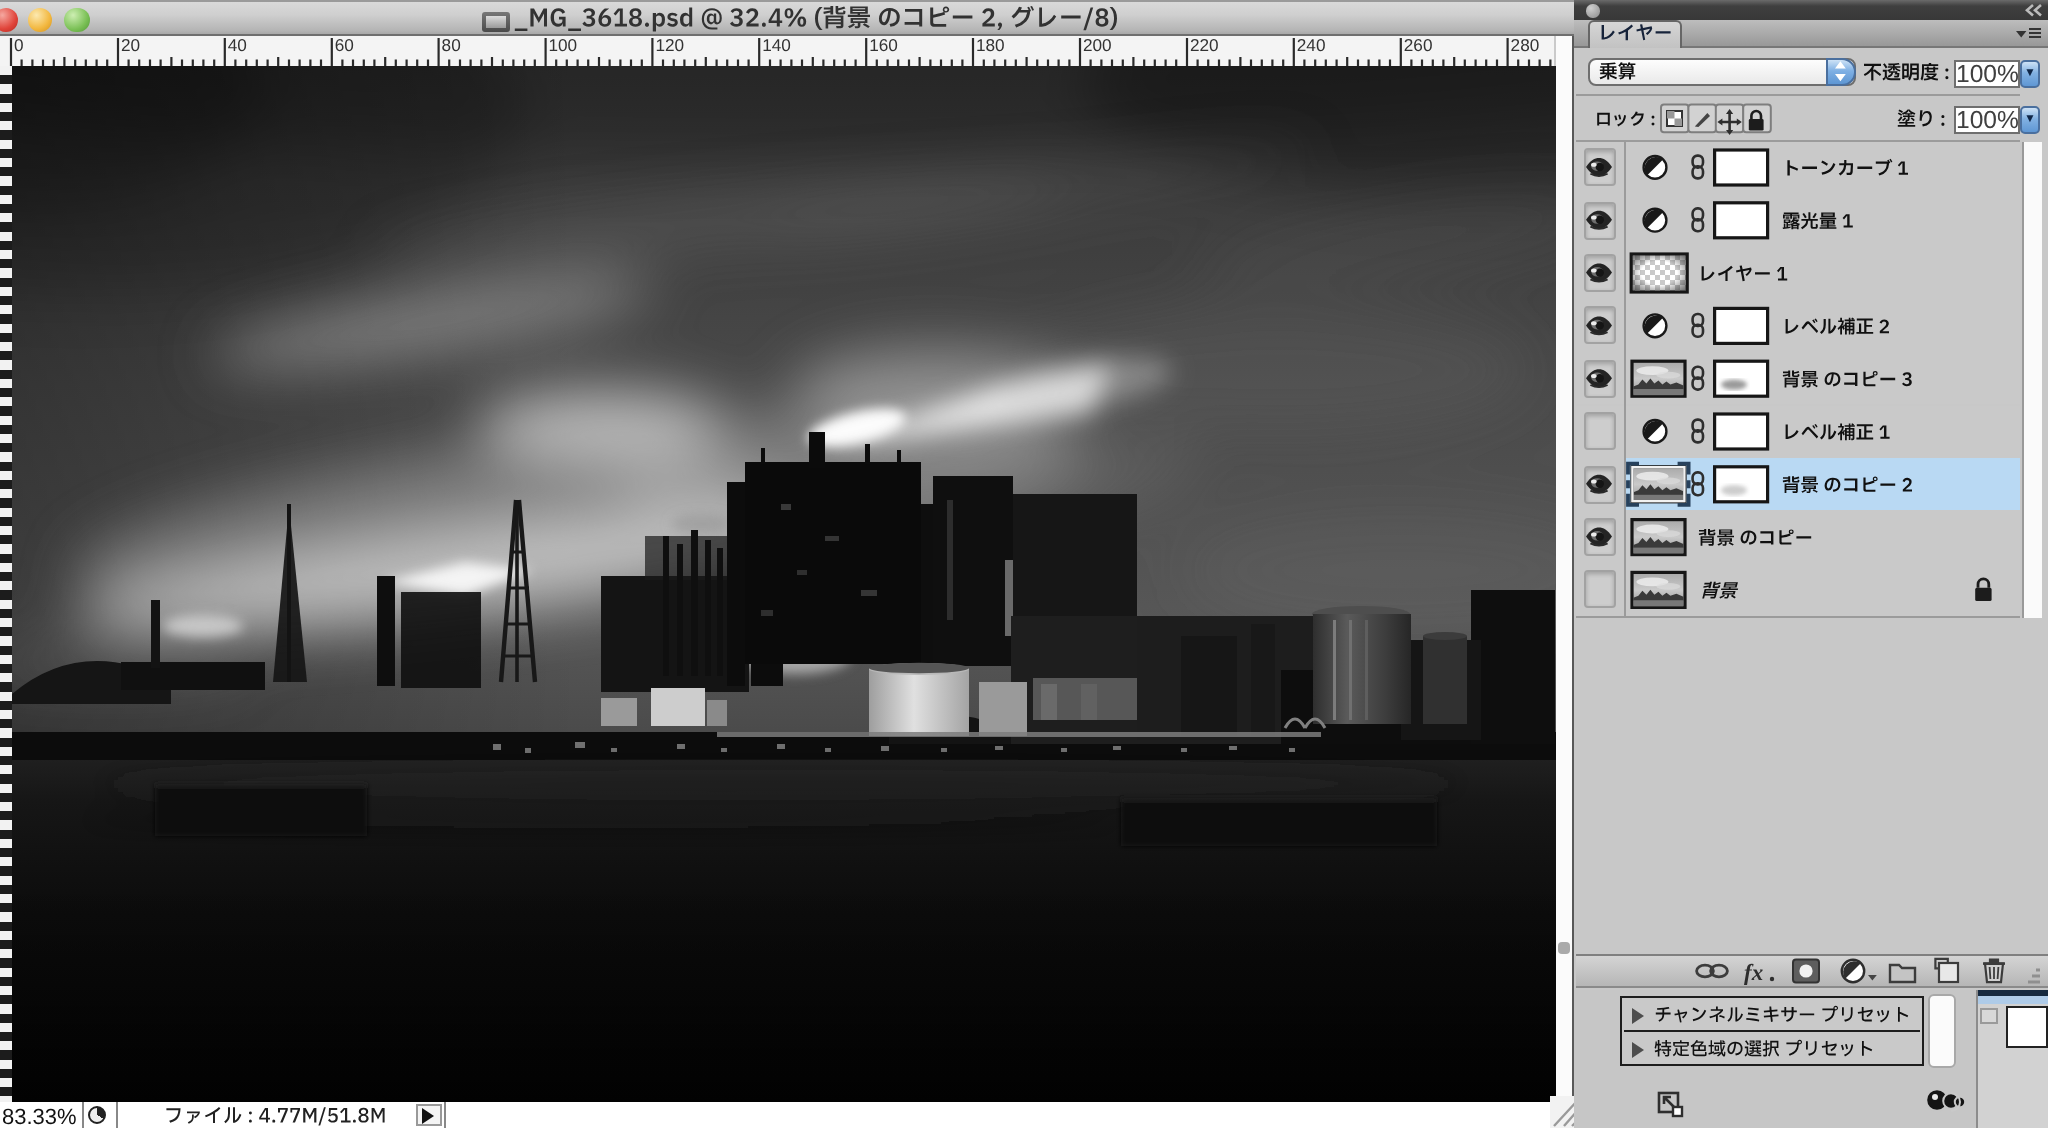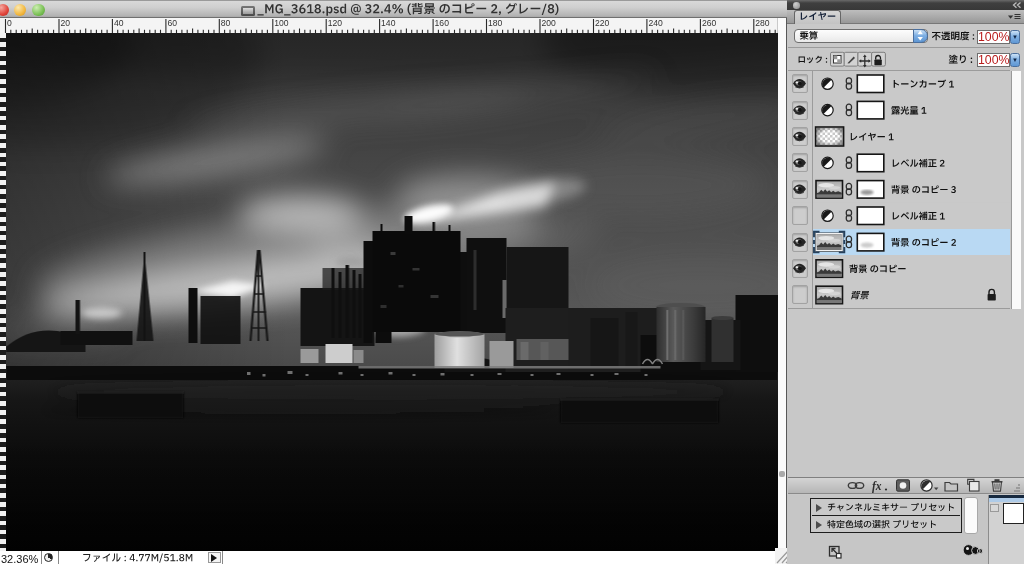--- a/index.html
+++ b/index.html
@@ -10,21 +10,21 @@
 #scroll{left:777.5px;top:18px;width:9px;height:533px;background:#fbfbfb;border-right:1.5px solid #585858}
 #sthumb{left:779px;top:471px;width:6px;height:6px;background:#aaa;border-radius:2px}
 #statusbar{left:0;top:551px;width:787px;height:13px;background:#fff}
 #panel{left:787px;top:0;width:237px;height:564px;background:#c8c8c8}
 #phead{left:787px;top:0;width:237px;height:9.5px;background:linear-gradient(#6a6a6a,#3f3f3f 30%,#383838)}
 #ptabs{left:787px;top:9.5px;width:237px;height:14px;background:linear-gradient(#bdbdbd,#989898);border-bottom:1px solid #777}
 #ptab{left:794px;top:10px;width:47px;height:13.5px;background:linear-gradient(#d6d6d6,#c2c2c2);border:1px solid #666;border-bottom:none;border-radius:3px 3px 0 0}
 .lrow{left:788px;width:222px;height:26.4px}
 .sep{left:788px;width:222px;height:1px;background:#9b9b9b}
 .eyecell{left:791.5px;width:16.5px;height:19px;background:#cdcdcd;border:1px solid #a2a2a2;border-radius:2px;box-shadow:inset 0 1px 2px rgba(0,0,0,.22)}
-.field{background:#fff;border:1px solid #6e6e6e;width:33px;height:14px;font-size:12.3px;color:#b91c1c;text-align:right;line-height:13px}
+.field{background:#fff;border:1px solid #6e6e6e;width:33px;height:14px;font-size:12.3px;color:#404040;text-align:right;line-height:13px}
 .bluebtn{width:10px;height:14px;background:linear-gradient(#cde2f6,#82b1e2 45%,#5f97d4);border:1px solid #4a6f9e;border-radius:2.5px;color:#0f2647;font-size:6px;text-align:center;line-height:13px}
 #pscroll{left:1010.5px;top:70.5px;width:10.5px;height:238px;background:#fafafa;border-left:1px solid #999}
 #toolbar{left:788px;top:477px;width:236px;height:17px;background:linear-gradient(#d4d4d4,#b6b6b6);border-top:1px solid #808080;border-bottom:1px solid #8a8a8a}
 #prepanel{left:787px;top:495px;width:237px;height:69px;background:#c6c6c6}
 #grip{left:775px;top:548px;width:15px;height:16px;background:#f2f2f2}
 </style></head><body>
 
 <div class="abs" id="titlebar">
  <div class="abs ball" style="left:-3.2px;background:radial-gradient(circle at 35% 30%,#f5a8a0,#e0443a 60%,#b02820)"></div>
  <div class="abs ball" style="left:13.8px;background:radial-gradient(circle at 35% 30%,#fce9b0,#f2b73e 60%,#cf8f1f)"></div>
@@ -237,21 +237,21 @@
 <linearGradient id="vig" x1="0" y1="440" x2="0" y2="551" gradientUnits="userSpaceOnUse">
       <stop offset="0" stop-color="#000" stop-opacity="0"></stop>
       <stop offset="1" stop-color="#000" stop-opacity="0.55"></stop>
     </linearGradient>
 <rect x="5.5" y="430" width="772" height="121" fill="url(#vig)"></rect>
 </svg>
 
 <div class="abs" id="scroll"></div>
 <div class="abs" id="sthumb"></div>
 <div class="abs" id="statusbar">
- <div class="abs" style="left:1px;top:1.5px;font-size:11px;color:#111">32.36%</div>
+ <div class="abs" style="left:1px;top:1.5px;font-size:11px;color:#111">83.33%</div>
  <div class="abs" style="left:41px;top:0;width:18px;height:13px;border-left:1px solid #888;border-right:1px solid #888"></div>
  <div class="abs" style="left:44px;top:2px;width:9px;height:9px;border-radius:50%;border:1px solid #222;background:conic-gradient(#222 0 120deg,#eee 120deg 360deg)"></div>
  <div class="abs" style="left:222px;top:0;width:1px;height:13px;background:#888"></div>
  <div class="abs" style="left:208px;top:1px;width:13px;height:11px;background:#f4f4f4;border:1px solid #999"></div>
  <div class="abs" style="left:211px;top:2.5px;width:0;height:0;border-left:6px solid #111;border-top:4px solid transparent;border-bottom:4px solid transparent"></div>
 </div>
 <div class="abs" id="grip"><svg width="15" height="16">
       <path d="M14,2 L2,15 M14,7 L7,15 M14,12 L11,15" stroke="#9a9a9a" stroke-width="1.2"></path>
     </svg></div>
 <div class="abs" id="panel"></div>

